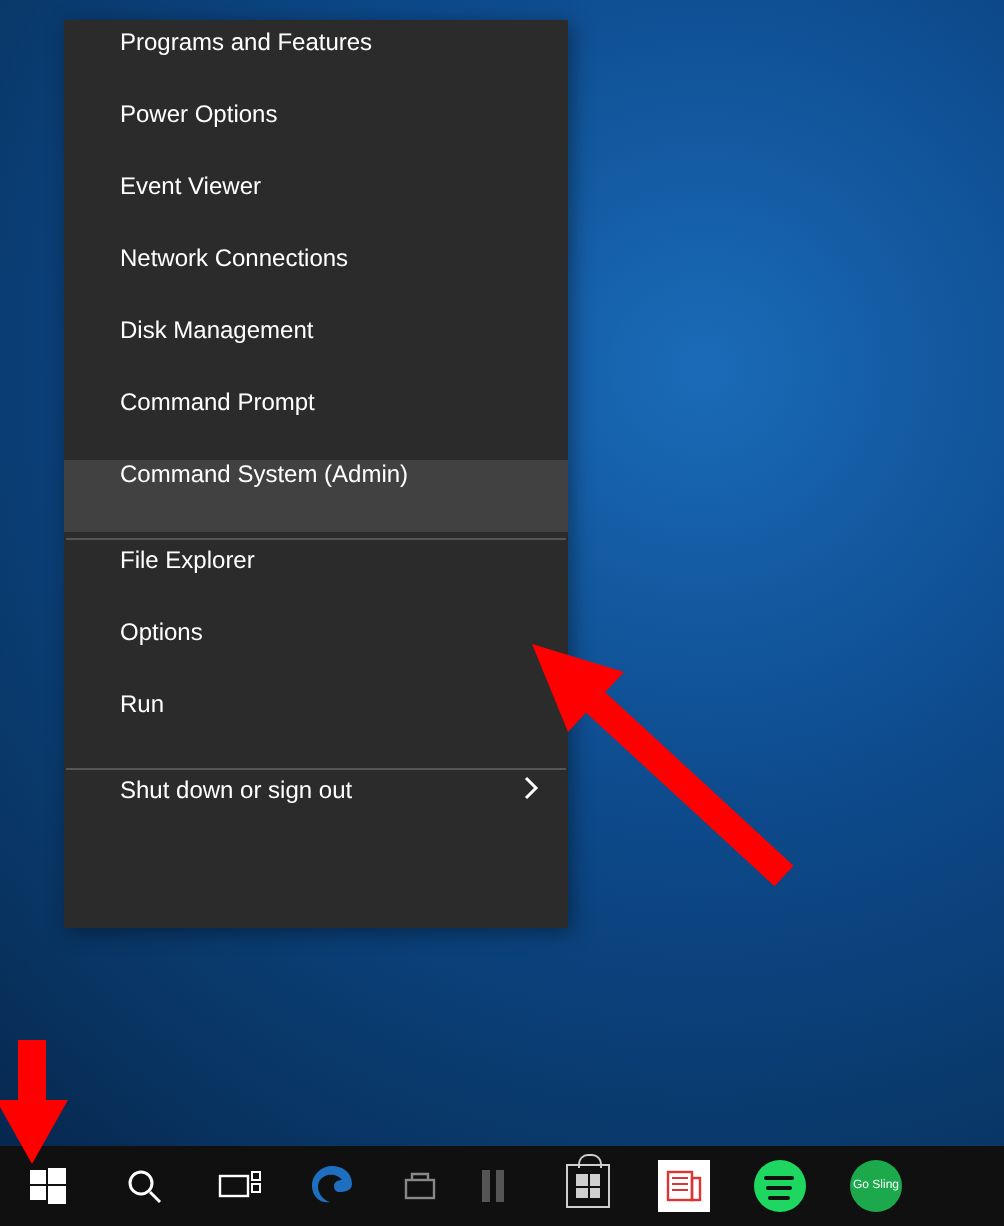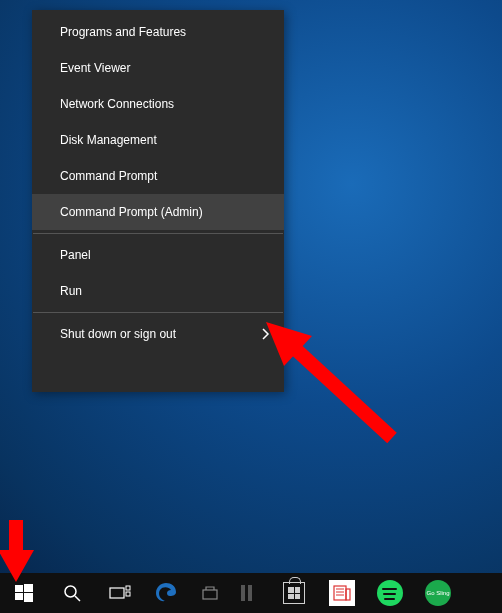--- a/index.html
+++ b/index.html
@@ -18,21 +18,21 @@
     width: 252px;
     background: #2b2b2b;
     display: flex;
     flex-direction: column;
     padding: 4px 0;
     box-shadow: 2px 2px 10px rgba(0,0,0,0.4);
   }
   .menu-item {
     height: 36px;
     display: flex;
-    align-items: center;
+    align-items: flex-start;
     padding: 0 14px 0 28px;
     color: #ffffff;
     font-size: 12px;
     cursor: default;
     position: relative;
   }
   .menu-item.highlighted {
     background: #414141;
   }
   .menu-sep {
@@ -140,38 +140,44 @@
 </style>
 </head>
 <body>
 
 <div class="context-menu">
 
   <div class="menu-item">
       <span>Programs and Features</span>
     </div>
   <div class="menu-item">
+      <span>Power Options</span>
+    </div>
+  <div class="menu-item">
       <span>Event Viewer</span>
     </div>
   <div class="menu-item">
       <span>Network Connections</span>
     </div>
   <div class="menu-item">
       <span>Disk Management</span>
     </div>
   <div class="menu-item">
       <span>Command Prompt</span>
     </div>
   <div class="menu-item highlighted">
-      <span>Command Prompt (Admin)</span>
+      <span>Command System (Admin)</span>
     </div>
   <div class="menu-sep"></div>
 
   <div class="menu-item">
-      <span>Panel</span>
+      <span>File Explorer</span>
+    </div>
+  <div class="menu-item">
+      <span>Options</span>
     </div>
   <div class="menu-item">
       <span>Run</span>
     </div>
   <div class="menu-sep"></div>
 
   <div class="menu-item">
     <span>Shut down or sign out</span>
     <span class="chevron">
       <svg width="8" height="12" viewBox="0 0 8 12">

